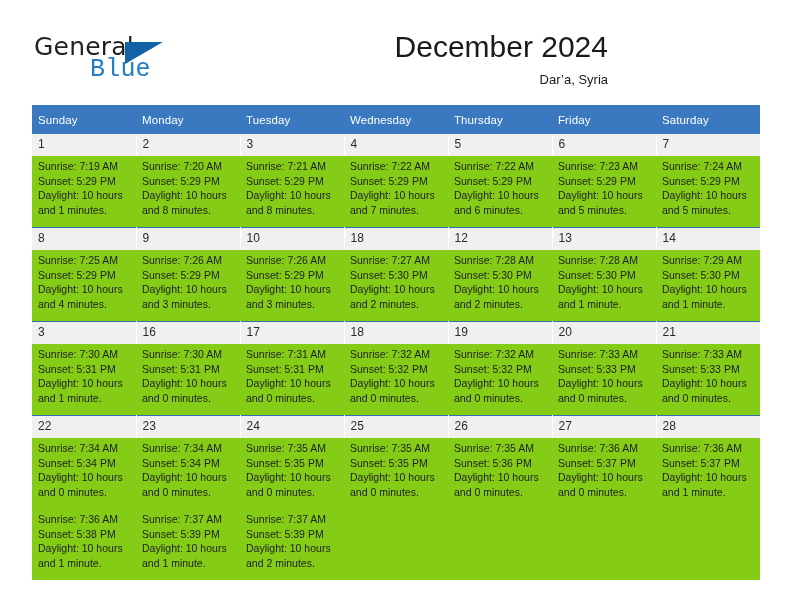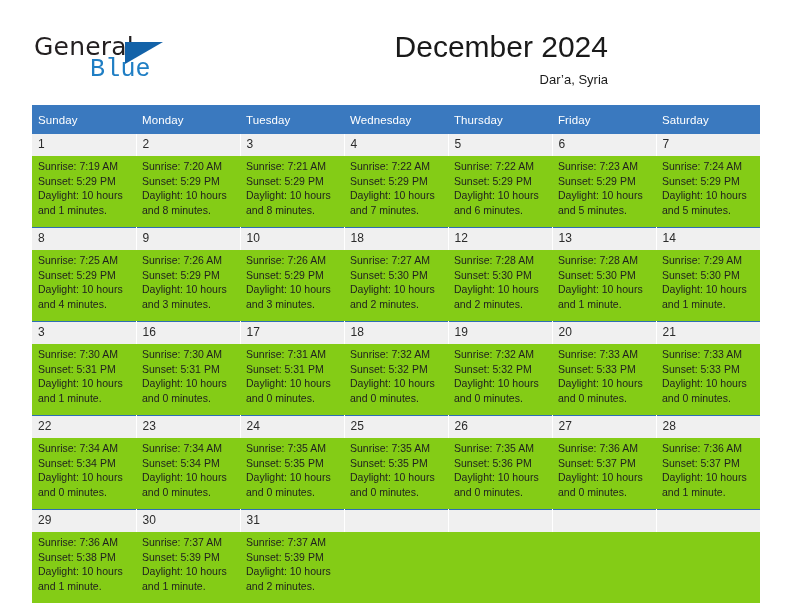--- a/index.html
+++ b/index.html
@@ -392,29 +392,20 @@
           <div class="info-line">Sunrise: 7:36 AM</div>
           <div class="info-line">Sunset: 5:37 PM</div>
           <div class="info-line">Daylight: 10 hours</div>
           <div class="info-line">and 1 minute.</div>
         </td>
       </tr>
     </tbody>
 
     <tbody class="week-row">
       <tr>
-        <td class="daynum-cell">29</td>
-        <td class="daynum-cell">30</td>
-        <td class="daynum-cell">31</td>
-        <td class="daynum-cell"></td>
-        <td class="daynum-cell"></td>
-        <td class="daynum-cell"></td>
-        <td class="daynum-cell"></td>
-      </tr>
-      <tr>
         <td class="info-cell">
           <div class="info-line">Sunrise: 7:36 AM</div>
           <div class="info-line">Sunset: 5:38 PM</div>
           <div class="info-line">Daylight: 10 hours</div>
           <div class="info-line">and 1 minute.</div>
         </td>
         <td class="info-cell">
           <div class="info-line">Sunrise: 7:37 AM</div>
           <div class="info-line">Sunset: 5:39 PM</div>
           <div class="info-line">Daylight: 10 hours</div>

